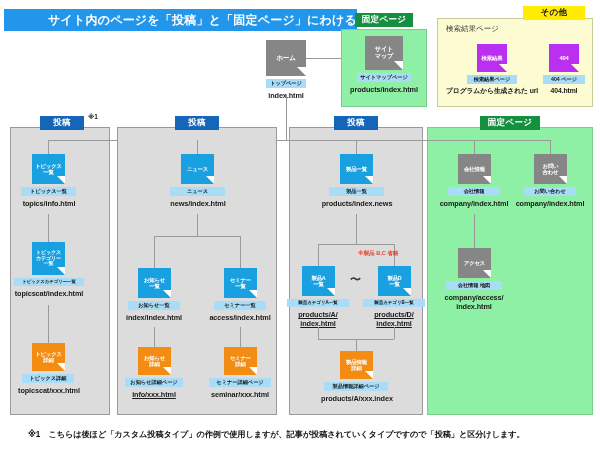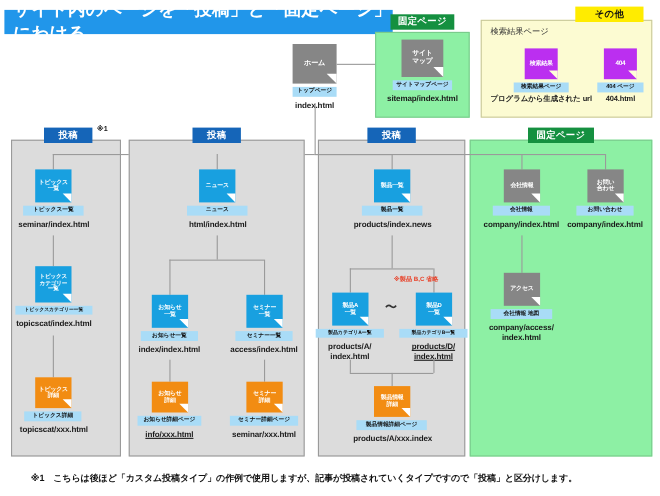--- a/index.html
+++ b/index.html
@@ -6,21 +6,21 @@
   body {
     width:600px; height:451px; background:#ffffff; overflow:hidden;
     font-family:"Liberation Sans","DejaVu Sans",sans-serif;
     position:relative;
   }
 
   
   #title-bar{
     position:absolute; left:4px; top:9px; width:353px; height:22px;
     background:#2196ea; color:#ffffff;
-    font-size:16px; font-weight:bold; letter-spacing:.2px;
+    font-size:12px; font-weight:bold; letter-spacing:.2px;
     display:flex; align-items:center; padding-left:8px;justify-content:flex-end;
   }
 
   
   .node{ position:absolute; }
   .sheet{
     position:relative; width:100%;
     display:flex; align-items:center; justify-content:center;
     text-align:center; color:#ffffff; font-weight:bold;
     line-height:1.12; letter-spacing:-.2px;
@@ -110,21 +110,21 @@
 <div class="panel green" data-name="panel-sitemap-group" style="left:341px; top:29px; width:86px; height:78px;"></div>
 <div class="chip fixed" data-name="chip-fixed-page-top" style="left:355px; top:13px; width:58px; height:14px;">
   <span data-name="chip-fixed-page-top-label">固定ページ</span>
 </div>
 <div class="node" data-name="node-sitemap" style="left:365px; top:36px; width:38px;">
   <div class="sheet grey" data-name="node-sitemap-sheet" style="height: 34px; font-size: 6.2px; white-space: pre-line; --f: 9px;">
     <span data-name="node-sitemap-label">サイト
 マップ</span>
   </div>
   <div class="tag" data-name="node-sitemap-tag" style="width:54px; margin-left:-8px;">サイトマップページ</div>
-  <div class="url" data-name="node-sitemap-url" style="width:84px; margin-left:-23px;">sitemap/index.html</div>
+  <div class="url" data-name="node-sitemap-url" style="width:84px; margin-left:-23px;">products/index.html</div>
 </div>
 
 <div class="panel yellow" data-name="panel-other-group" style="left:437px; top:18px; width:156px; height:89px;"></div>
 <div class="chip other" data-name="chip-other-top" style="left:523px; top:6px; width:62px; height:14px;">
   <span data-name="chip-other-top-label">その他</span>
 </div>
 <div class="panel-label" data-name="panel-other-label" style="left:446px; top:24px;">検索結果ページ</div>
 
 <div class="node" data-name="node-search-result" style="left:477px; top:44px; width:30px;">
   <div class="sheet purple" data-name="node-search-result-sheet" style="height: 28px; font-size: 5.4px; --f: 7px;">
@@ -152,21 +152,21 @@
 
 <div class="ln lnh" data-name="connector-bus-col1" style="left:48px; top:140px; width:238px;"></div>
 <div class="ln lnv" data-name="connector-drop-col1" style="left:48px; top:140px; height:14px;"></div>
 
 <div class="node" data-name="node-topics-list" style="left:32px; top:154px; width:33px;">
   <div class="sheet blue" data-name="node-topics-list-sheet" style="height: 30px; font-size: 5.4px; white-space: pre-line; --f: 8px;">
     <span data-name="node-topics-list-label">トピックス
 一覧</span>
   </div>
   <div class="tag" data-name="node-topics-list-tag" style="width:55px; margin-left:-11px;">トピックス一覧</div>
-  <div class="url" data-name="node-topics-list-url" style="width:96px; margin-left:-31px;">seminar/index.html</div>
+  <div class="url" data-name="node-topics-list-url" style="width:96px; margin-left:-31px;">topics/info.html</div>
 </div>
 <div class="ln lnv" data-name="connector-topics-to-cat" style="left:48px; top:214px; height:28px;"></div>
 
 <div class="node" data-name="node-topics-category-list" style="left:32px; top:242px; width:33px;">
   <div class="sheet blue" data-name="node-topics-category-list-sheet" style="height: 33px; font-size: 5.1px; white-space: pre-line; --f: 8px;">
     <span data-name="node-topics-category-list-label">トピックス
 カテゴリー
 一覧</span>
   </div>
   <div class="tag" data-name="node-topics-category-list-tag" style="width:70px; margin-left:-18px; font-size:4.4px;">トピックスカテゴリー一覧</div>
@@ -187,21 +187,21 @@
 <div class="chip post" data-name="chip-column-2" style="left:175px; top:116px; width:44px; height:14px;">
   <span data-name="chip-column-2-label">投稿</span>
 </div>
 <div class="ln lnv" data-name="connector-drop-col2" style="left:197px; top:140px; height:14px;"></div>
 
 <div class="node" data-name="node-news" style="left:181px; top:154px; width:33px;">
   <div class="sheet blue" data-name="node-news-sheet" style="height: 30px; font-size: 5.4px; --f: 8px;">
     <span data-name="node-news-label">ニュース</span>
   </div>
   <div class="tag" data-name="node-news-tag" style="width:55px; margin-left:-11px;">ニュース</div>
-  <div class="url" data-name="node-news-url" style="width:96px; margin-left:-31px;">html/index.html</div>
+  <div class="url" data-name="node-news-url" style="width:96px; margin-left:-31px;">news/index.html</div>
 </div>
 
 <div class="ln lnv" data-name="connector-news-stem" style="left:197px; top:214px; height:22px;"></div>
 <div class="ln lnh" data-name="connector-news-split" style="left:154px; top:236px; width:86px;"></div>
 <div class="ln lnv" data-name="connector-news-to-info" style="left:154px; top:236px; height:32px;"></div>
 <div class="ln lnv" data-name="connector-news-to-seminar" style="left:240px; top:236px; height:32px;"></div>
 
 <div class="node" data-name="node-info-list" style="left:138px; top:268px; width:33px;">
   <div class="sheet blue" data-name="node-info-list-sheet" style="height: 30px; font-size: 5.4px; white-space: pre-line; --f: 8px;">
     <span data-name="node-info-list-label">お知らせ
@@ -263,21 +263,21 @@
 
 <div class="note-red" data-name="note-products-omitted" style="left:358px; top:250px;">※製品 B,C 省略</div>
 <div class="tilde" data-name="tilde-separator" style="left:350px; top:272px;">〜</div>
 
 <div class="node" data-name="node-product-a-list" style="left:302px; top:266px; width:33px;">
   <div class="sheet blue" data-name="node-product-a-list-sheet" style="height: 30px; font-size: 5.4px; white-space: pre-line; --f: 8px;">
     <span data-name="node-product-a-list-label">製品A
 一覧</span>
   </div>
   <div class="tag" data-name="node-product-a-list-tag" style="width:62px; margin-left:-15px; font-size:4.5px;">製品カテゴリA一覧</div>
-  <div class="url" data-name="node-product-a-list-url" style="width:66px; margin-left:-17px;">products/A/
+  <div class="url" data-name="node-product-a-list-url" style="width:66px; margin-left:-17px;text-decoration:underline;">products/A/
 index.html</div>
 </div>
 
 <div class="node" data-name="node-product-d-list" style="left:378px; top:266px; width:33px;">
   <div class="sheet blue" data-name="node-product-d-list-sheet" style="height: 30px; font-size: 5.4px; white-space: pre-line; --f: 8px;">
     <span data-name="node-product-d-list-label">製品D
 一覧</span>
   </div>
   <div class="tag" data-name="node-product-d-list-tag" style="width:62px; margin-left:-15px; font-size:4.5px;">製品カテゴリB一覧</div>
   <div class="url" data-name="node-product-d-list-url" style="width:66px; margin-left:-17px;text-decoration:underline;">products/D/

